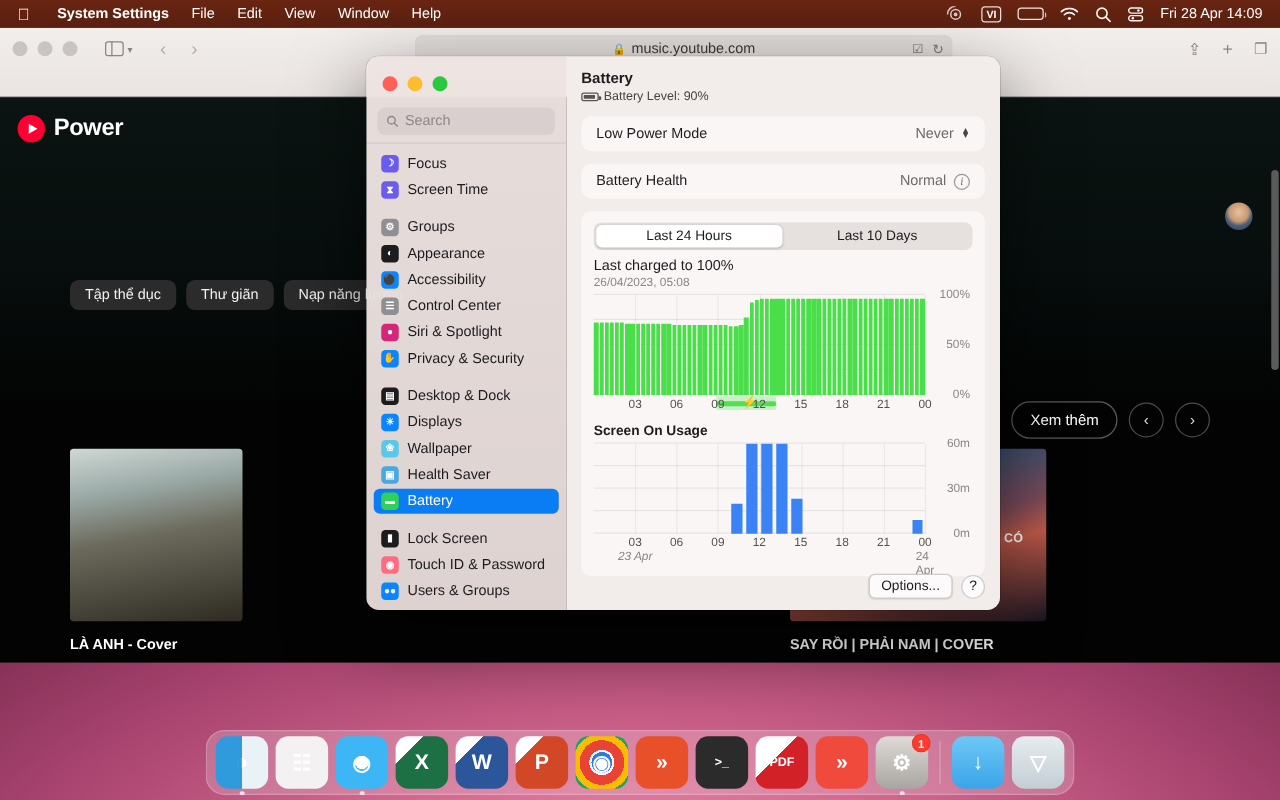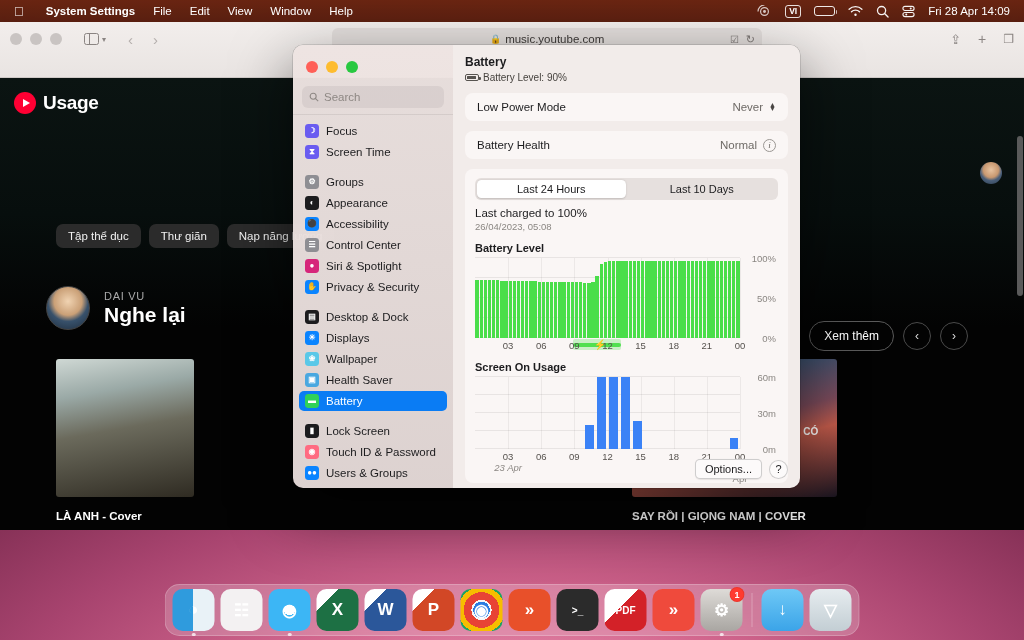--- a/index.html
+++ b/index.html
@@ -305,57 +305,50 @@
           <span style="font-size:12px">❐</span>
         </div>
       </div>
     </div>
 
     <div class="ytm">
       <div class="ytm-bg"></div>
 
       <div class="ytm-head">
         <span class="ytm-logo"></span>
-        <span class="ytm-word">Usage</span>
+        <span class="ytm-word">Power</span>
       </div>
 
       <div class="ytm-avatar"></div>
 
       <div class="chips">
         <div class="chip">Tập thể dục</div>
         <div class="chip">Thư giãn</div>
         <div class="chip">Nạp năng lượng</div>
       </div>
 
-      <div class="shelf-head">
-        <div class="shelf-av"></div>
-        <div>
-          <div class="shelf-sub">DAI VU</div>
-          <div class="shelf-title">Nghe lại</div>
-        </div>
-      </div>
 
       <div class="shelf-actions">
         <div class="btn-more">Xem thêm</div>
         <div class="nav-circ">‹</div>
         <div class="nav-circ">›</div>
       </div>
 
       <div class="cards">
         <div class="card">
           <div class="thumb th2"></div>
           <div class="c-title">LÀ ANH - Cover</div>
 
         </div>
         <div class="card" style="margin-left:415px">
           <div class="thumb th3" style="width:205px">
             <div class="vid-overlay-txt">ẲNG PHẢI LÀ VÌ SAO MỚI NÓI CÓ</div>
             <span class="play-tri"></span>
           </div>
-          <div class="c-title" style="width:205px">SAY RỒI | GIỌNG NAM | COVER</div>
+          <div class="c-title" style="width:205px">SAY RỒI | PHẢI NAM | COVER</div>
 
         </div>
       </div>
 
       <div class="scrollbar"></div>
     </div>
   </div>
 
   <div class="settings">
     <div class="ss-side">
@@ -479,21 +472,20 @@
       </div>
 
       <div class="usage-card">
         <div class="seg">
           <div class="on">Last 24 Hours</div>
           <div>Last 10 Days</div>
         </div>
         <div class="charged">Last charged to 100%</div>
         <div class="charged-date">26/04/2023, 05:08</div>
 
-        <div class="chart-title">Battery Level</div>
         <div class="chart" id="chart-battery">
             <div class="grid-l" style="bottom: 0%;"></div>
             <div class="ylab" style="bottom: calc(0% + 0px); top: auto; transform: translateY(50%);">0%</div>
             <div class="grid-l" style="bottom: 50%;"></div>
             <div class="ylab" style="bottom: calc(50% + 0px); top: auto; transform: translateY(50%);">50%</div>
             <div class="grid-l" style="bottom: 100%;"></div>
             <div class="ylab" style="bottom: calc(100% + 0px); top: auto; transform: translateY(50%);">100%</div>
             <div class="grid-l" style="bottom: 25%;"></div>
             <div class="grid-l" style="bottom: 75%;"></div>
             <div class="grid-v" style="left: 12.5%;"></div>

